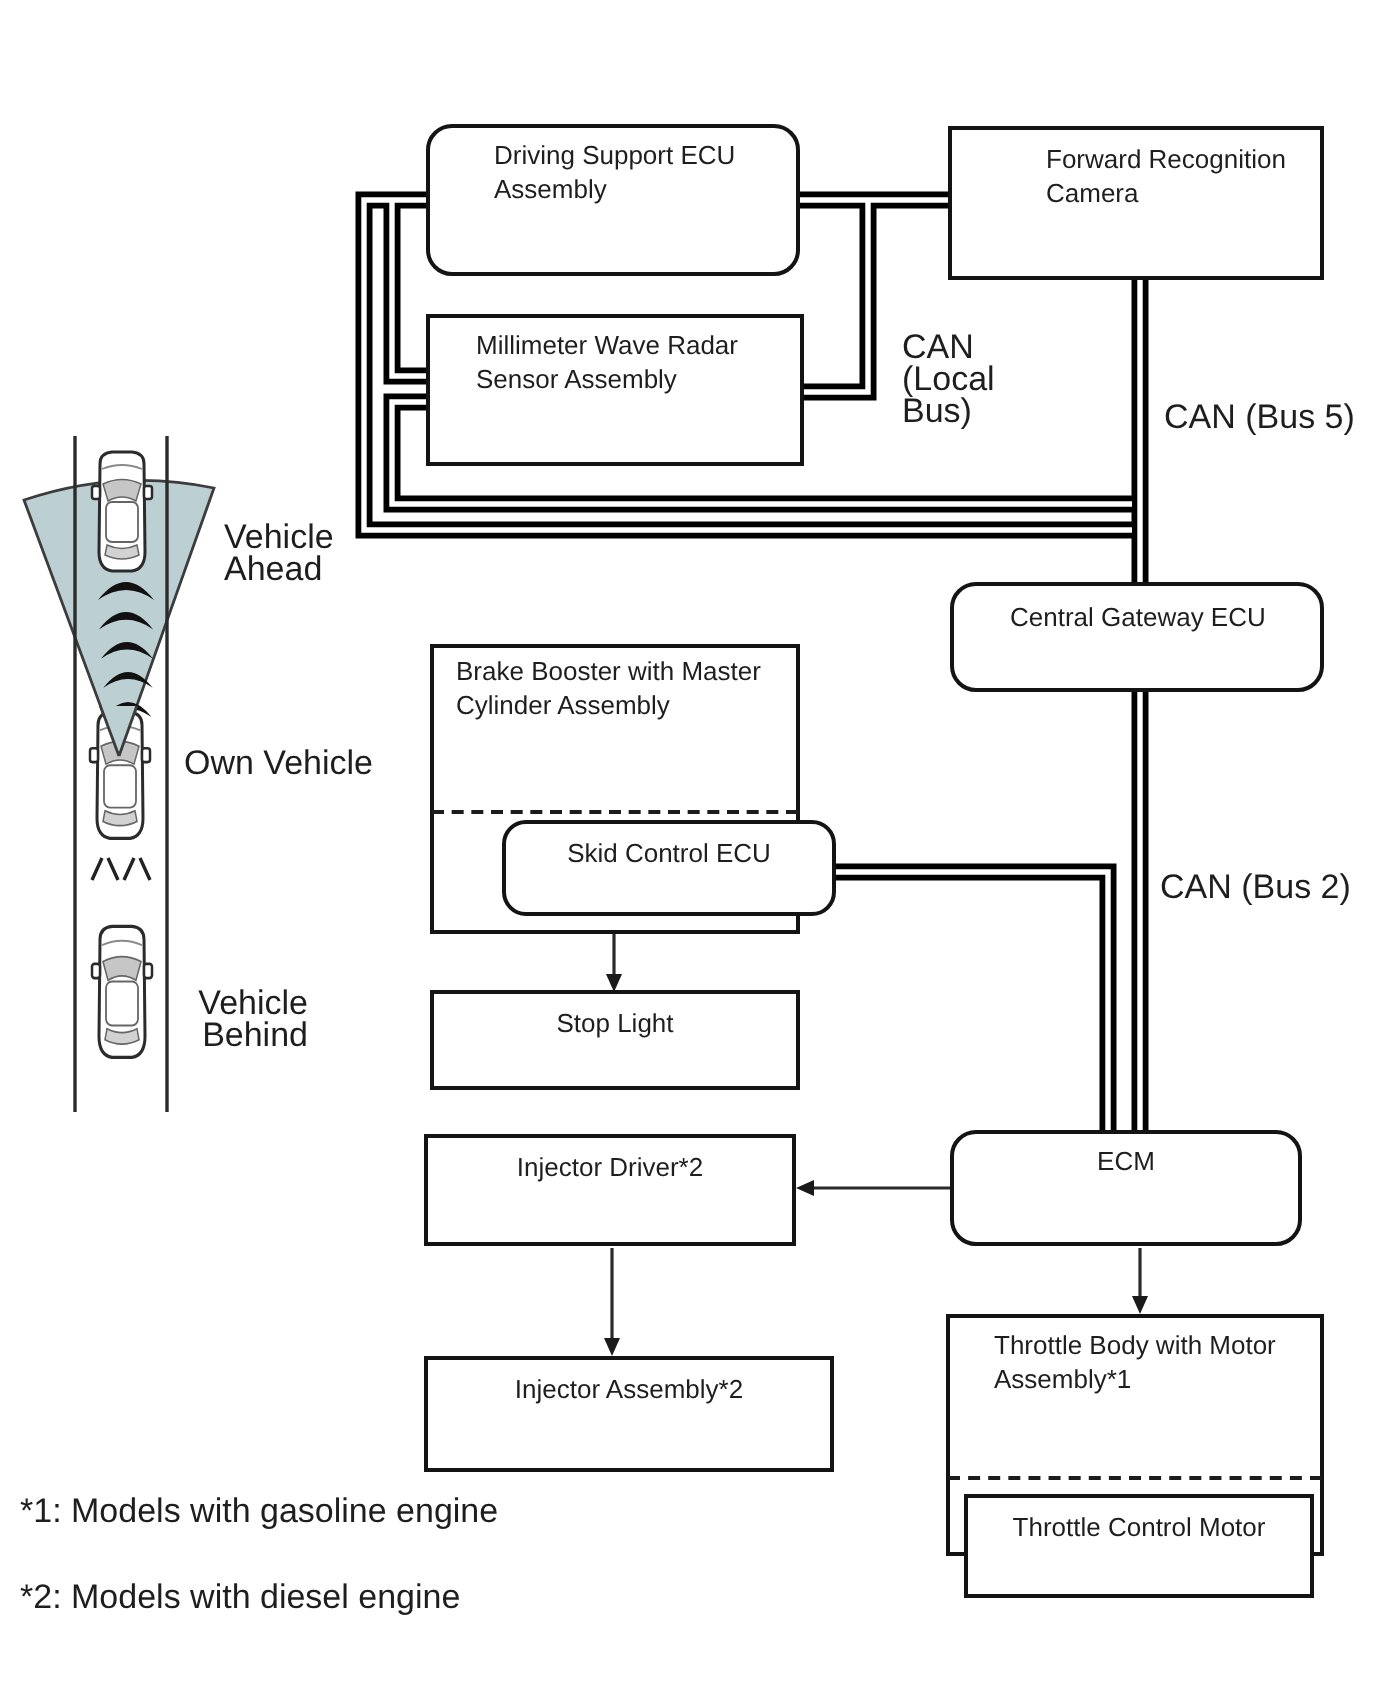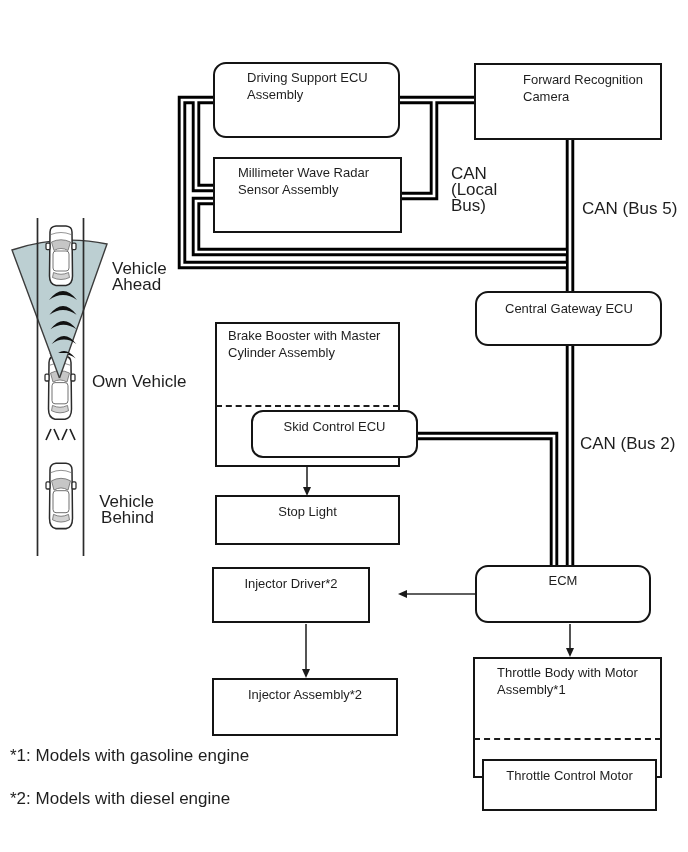--- a/index.html
+++ b/index.html
@@ -28,26 +28,26 @@
   }
   
   #box-driving-support{left:213px;top:62px;width:187px;height:76px;padding:6px 6px 0 32px;}
   #box-millimeter-radar{left:213px;top:157px;width:189px;height:76px;padding:6px 6px 0 23px;}
   #box-forward-camera{left:474px;top:63px;width:188px;height:77px;padding:7px 6px 0 47px;}
   #box-central-gateway{left:475px;top:291px;width:187px;height:55px;padding:8px 6px 0 28px;}
   #box-brake-booster{left:215px;top:322px;width:185px;height:145px;padding:4px 4px 0 11px;}
   #skid-divider{top:81px;}
   #box-skid-control{left:8px;top:86px;width:167px;height:48px;border-radius:12px;text-align:center;padding-top:7px;margin-left:26px;}
   #box-stop-light{left:215px;top:495px;width:185px;height:50px;padding:7px 0 0 0;}
-  #box-injector-driver{left:212px;top:567px;width:158px;height:56px;padding:7px 0 0 0;}
-  #box-injector-assembly{left:212px;top:678px;width:186px;height:58px;padding:7px 0 12px 0;}
+  #box-injector-driver{left:212px;top:567px;width:186px;height:56px;padding:7px 0 0 0;}
+  #box-injector-assembly{left:212px;top:678px;width:205px;height:58px;padding:7px 0 12px 0;}
   #box-ecm{left:475px;top:565px;width:176px;height:58px;padding:6px 0 0 0;}
   #box-throttle-body{left:473px;top:657px;width:189px;height:121px;padding:6px 14px 0 22px;}
   #throttle-divider{top:79px;}
-  #box-throttle-motor{left:7px;top:100px;width:175px;height:52px;text-align:center;padding-top:7px;}
+  #box-throttle-motor{left:7px;top:88px;width:175px;height:52px;text-align:center;padding-top:7px;}
   
   #lbl-can-local{left:451px;top:166px;width:72px;}
   #lbl-can-bus5{left:582px;top:201px;}
   #lbl-can-bus2{left:580px;top:436px;}
   #lbl-vehicle-ahead{left:112px;top:261px;width:60px;}
   #lbl-own-vehicle{left:92px;top:374px;}
   #lbl-vehicle-behind{left:92px;top:494px;width:62px;text-align:right;}
   #lbl-fn1{left:10px;top:748px;}
   #lbl-fn2{left:10px;top:791px;}
   

